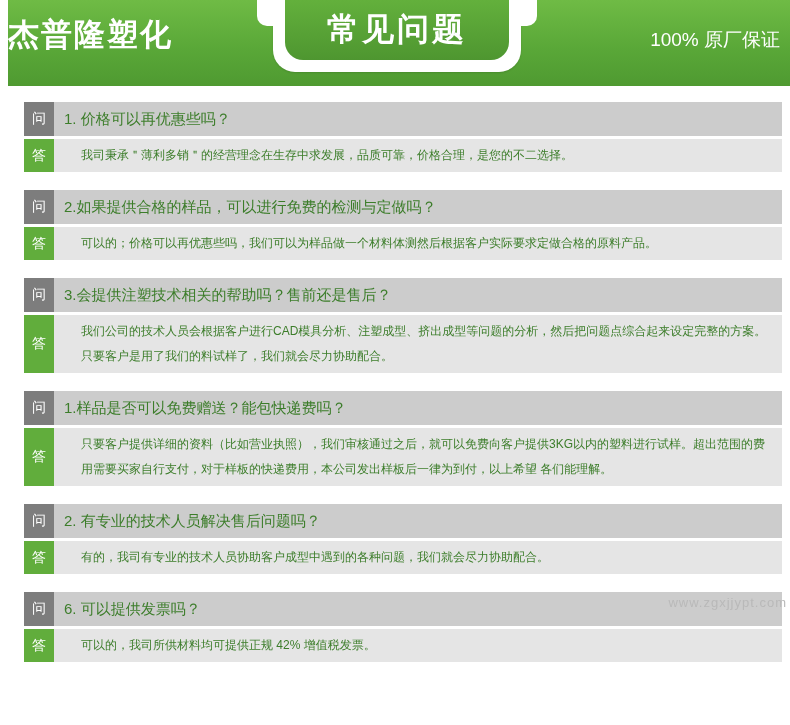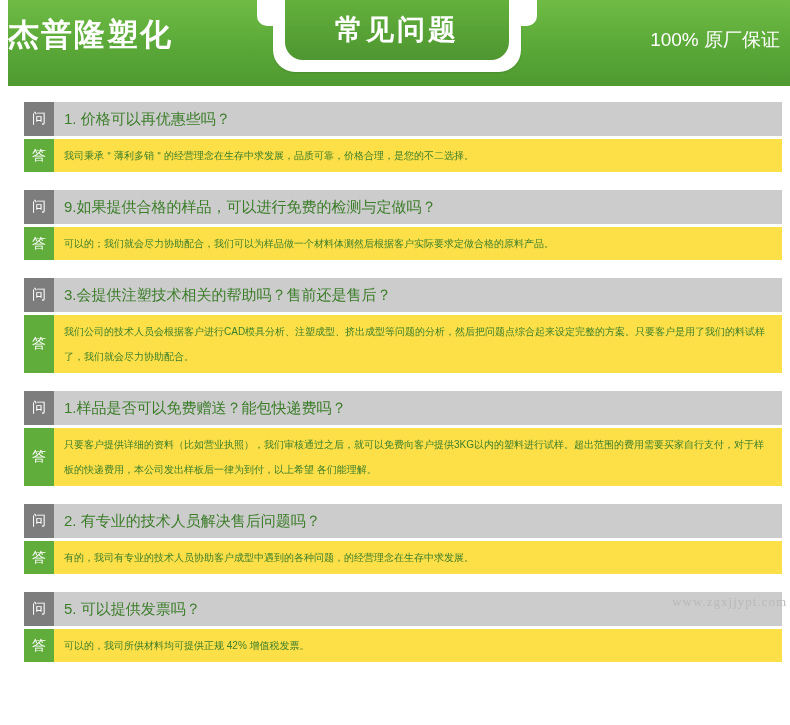--- a/index.html
+++ b/index.html
@@ -61,21 +61,21 @@
   }
   .title-plate-inner {
     position: absolute;
     left: 277px;
     top: 0px;
     width: 224px;
     height: 60px;
     background: linear-gradient(to bottom, #63b03c 0%, #4e9630 100%);
     border-radius: 0 0 18px 18px;
     color: #ffffff;
-    font-size: 28px;
+    font-size: 32px;
     font-weight: bold;
     letter-spacing: 3px;
     display: flex;
     align-items: center;
     justify-content: center;
   }
   .plate-notch-l, .plate-notch-r {
     position: absolute;
     top: 0;
     width: 16px;
@@ -117,38 +117,38 @@
     padding: 7px 10px;
     flex: 1 1 auto;
     display: flex;
     align-items: center;
     text-align: right;
   }
   .a-row {
     margin-top: 3px;
   }
   .a-row .body {
-    background: #fde047;
+    background: #e5e5e5;
     color: #3c7d2a;
-    font-size: 10px;
+    font-size: 12px;
     line-height: 25px;
-    padding: 4px 10px 4px 10px;
+    padding: 4px 10px 4px 27px;
     flex: 1 1 auto;
     display: flex;
     align-items: center;
   }
 
   .watermark {
     position: absolute;
     right: 11px;
     bottom: 6px;
     font-size: 13px;
     color: #b9b9b9;
     letter-spacing: 1px;
-    font-family: Liberation Serif, serif;
+    font-family: Liberation Sans, sans-serif;
   }
 </style>
 </head>
 <body>
 
 <div class="page">
 
   <div class="header">
     <div class="header-left">杰普隆塑化</div>
     <div class="title-plate"></div>
@@ -167,25 +167,25 @@
       </div>
       <div class="row a-row">
         <div class="tag a-tag">答</div>
         <div class="body">我司秉承＂薄利多销＂的经营理念在生存中求发展，品质可靠，价格合理，是您的不二选择。</div>
       </div>
     </div>
 
     <div class="faq-item">
       <div class="row q-row">
         <div class="tag q-tag">问</div>
-        <div class="body">9.如果提供合格的样品，可以进行免费的检测与定做吗？</div>
-      </div>
-      <div class="row a-row">
-        <div class="tag a-tag">答</div>
-        <div class="body">可以的；我们就会尽力协助配合，我们可以为样品做一个材料体测然后根据客户实际要求定做合格的原料产品。</div>
+        <div class="body">2.如果提供合格的样品，可以进行免费的检测与定做吗？</div>
+      </div>
+      <div class="row a-row">
+        <div class="tag a-tag">答</div>
+        <div class="body">可以的；价格可以再优惠些吗，我们可以为样品做一个材料体测然后根据客户实际要求定做合格的原料产品。</div>
       </div>
     </div>
 
     <div class="faq-item">
       <div class="row q-row">
         <div class="tag q-tag">问</div>
         <div class="body">3.会提供注塑技术相关的帮助吗？售前还是售后？</div>
       </div>
       <div class="row a-row">
         <div class="tag a-tag">答</div>
@@ -204,28 +204,28 @@
       </div>
     </div>
 
     <div class="faq-item">
       <div class="row q-row">
         <div class="tag q-tag">问</div>
         <div class="body">2. 有专业的技术人员解决售后问题吗？</div>
       </div>
       <div class="row a-row">
         <div class="tag a-tag">答</div>
-        <div class="body">有的，我司有专业的技术人员协助客户成型中遇到的各种问题，的经营理念在生存中求发展。</div>
-      </div>
-    </div>
-
-    <div class="faq-item">
-      <div class="row q-row">
-        <div class="tag q-tag">问</div>
-        <div class="body">5. 可以提供发票吗？</div>
+        <div class="body">有的，我司有专业的技术人员协助客户成型中遇到的各种问题，我们就会尽力协助配合。</div>
+      </div>
+    </div>
+
+    <div class="faq-item">
+      <div class="row q-row">
+        <div class="tag q-tag">问</div>
+        <div class="body">6. 可以提供发票吗？</div>
       </div>
       <div class="row a-row">
         <div class="tag a-tag">答</div>
         <div class="body">可以的，我司所供材料均可提供正规 42% 增值税发票。</div>
       </div>
     </div>
 
   </div>
 
   <div class="watermark">www.zgxjjypt.com</div>

